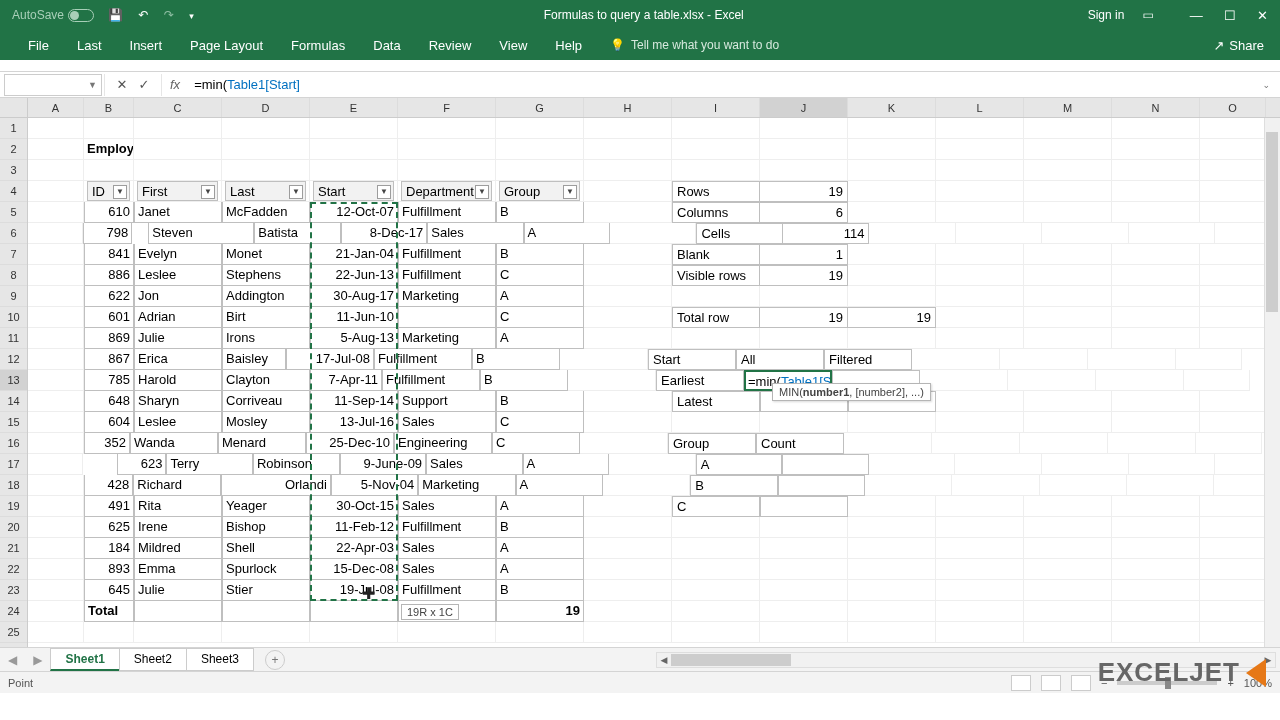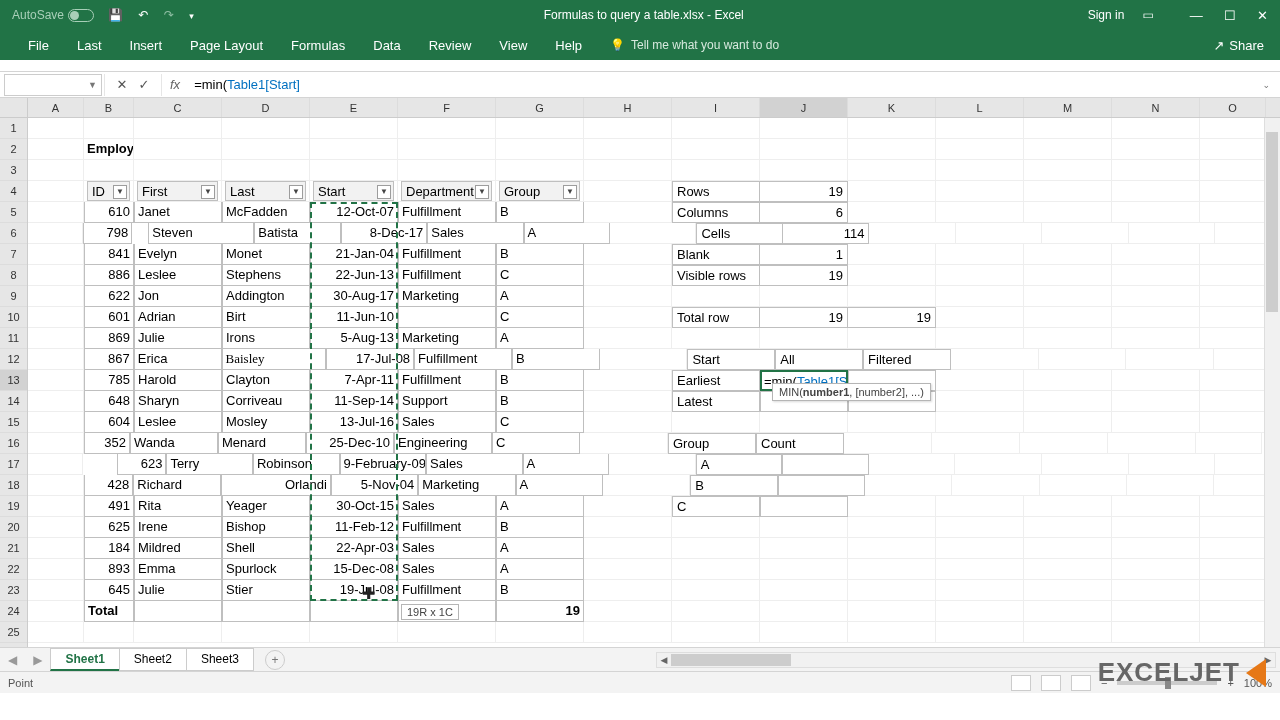--- a/index.html
+++ b/index.html
@@ -418,39 +418,39 @@
           <div class="cell cK" style="width: 88px;"></div>
           <div class="cell cL" style="width: 88px;"></div>
           <div class="cell cM" style="width: 88px;"></div>
           <div class="cell cN" style="width: 88px;"></div>
           <div class="cell cO" style="width: 66px;"></div>
         </div>
         <div class="cell-row">
           <div class="cell cA" style="width: 56px;"></div>
           <div class="cell cB tcell num" style="width: 50px;">867</div>
           <div class="cell cC tcell" style="width: 88px;">Erica</div>
-          <div class="cell cD tcell" style="width: 105px; font-family: Liberation Serif, serif;">Baisley</div>
+          <div class="cell cD tcell" style="width: 64px;">Baisley</div>
           <div class="cell cE tcell num" style="width: 88px;">17-Jul-08</div>
           <div class="cell cF tcell" style="width: 98px;">Fulfillment</div>
           <div class="cell cG tcell" style="width: 88px;">B</div>
           <div class="cell cH" style="width: 88px;"></div>
           <div class="cell cI lbl-cell" style="width: 88px;">Start</div>
           <div class="cell cJ lbl-cell" style="width: 88px;">All</div>
           <div class="cell cK lbl-cell" style="width: 88px;">Filtered</div>
           <div class="cell cL" style="width: 88px;"></div>
           <div class="cell cM" style="width: 88px;"></div>
           <div class="cell cN" style="width: 88px;"></div>
           <div class="cell cO" style="width: 66px;"></div>
         </div>
         <div class="cell-row">
           <div class="cell cA" style="width: 56px;"></div>
           <div class="cell cB tcell num" style="width: 50px;">785</div>
           <div class="cell cC tcell" style="width: 88px;">Harold</div>
           <div class="cell cD tcell" style="width: 88px;">Clayton</div>
-          <div class="cell cE tcell num" style="width: 88px;">7-Apr-11</div>
+          <div class="cell cE tcell num" style="width: 72px;">7-Apr-11</div>
           <div class="cell cF tcell" style="width: 98px;">Fulfillment</div>
           <div class="cell cG tcell" style="width: 88px;">B</div>
           <div class="cell cH" style="width: 88px;"></div>
           <div class="cell cI lbl-cell" style="width: 88px;">Earliest</div>
           <div class="cell cJ lbl-cell editing-cell" style="width: 88px;"><span>=min(</span><span class="t-ref">Table1[Start]</span><span></span></div>
           <div class="cell cK lbl-cell" style="width: 88px;"></div>
           <div class="cell cL" style="width: 88px;"></div>
           <div class="cell cM" style="width: 88px;"></div>
           <div class="cell cN" style="width: 88px;"></div>
           <div class="cell cO" style="width: 66px;"></div>
@@ -504,21 +504,21 @@
           <div class="cell cL" style="width: 88px;"></div>
           <div class="cell cM" style="width: 88px;"></div>
           <div class="cell cN" style="width: 88px;"></div>
           <div class="cell cO" style="width: 66px;"></div>
         </div>
         <div class="cell-row">
           <div class="cell cA" style="width: 56px;"></div>
           <div class="cell cB tcell num" style="width: 50px; margin-left: 34px;">623</div>
           <div class="cell cC tcell" style="width: 88px;">Terry</div>
           <div class="cell cD tcell" style="width: 88px;">Robinson</div>
-          <div class="cell cE tcell num" style="width: 88px;">9-February-09</div>
+          <div class="cell cE tcell num" style="width: 88px;">9-June-09</div>
           <div class="cell cF tcell" style="width: 98px;">Sales</div>
           <div class="cell cG tcell" style="width: 88px;">A</div>
           <div class="cell cH" style="width: 88px;"></div>
           <div class="cell cI lbl-cell" style="width: 88px;">A</div>
           <div class="cell cJ lbl-cell" style="width: 88px;"></div>
           <div class="cell cK" style="width: 88px;"></div>
           <div class="cell cL" style="width: 88px;"></div>
           <div class="cell cM" style="width: 88px;"></div>
           <div class="cell cN" style="width: 88px;"></div>
           <div class="cell cO" style="width: 66px;"></div>

